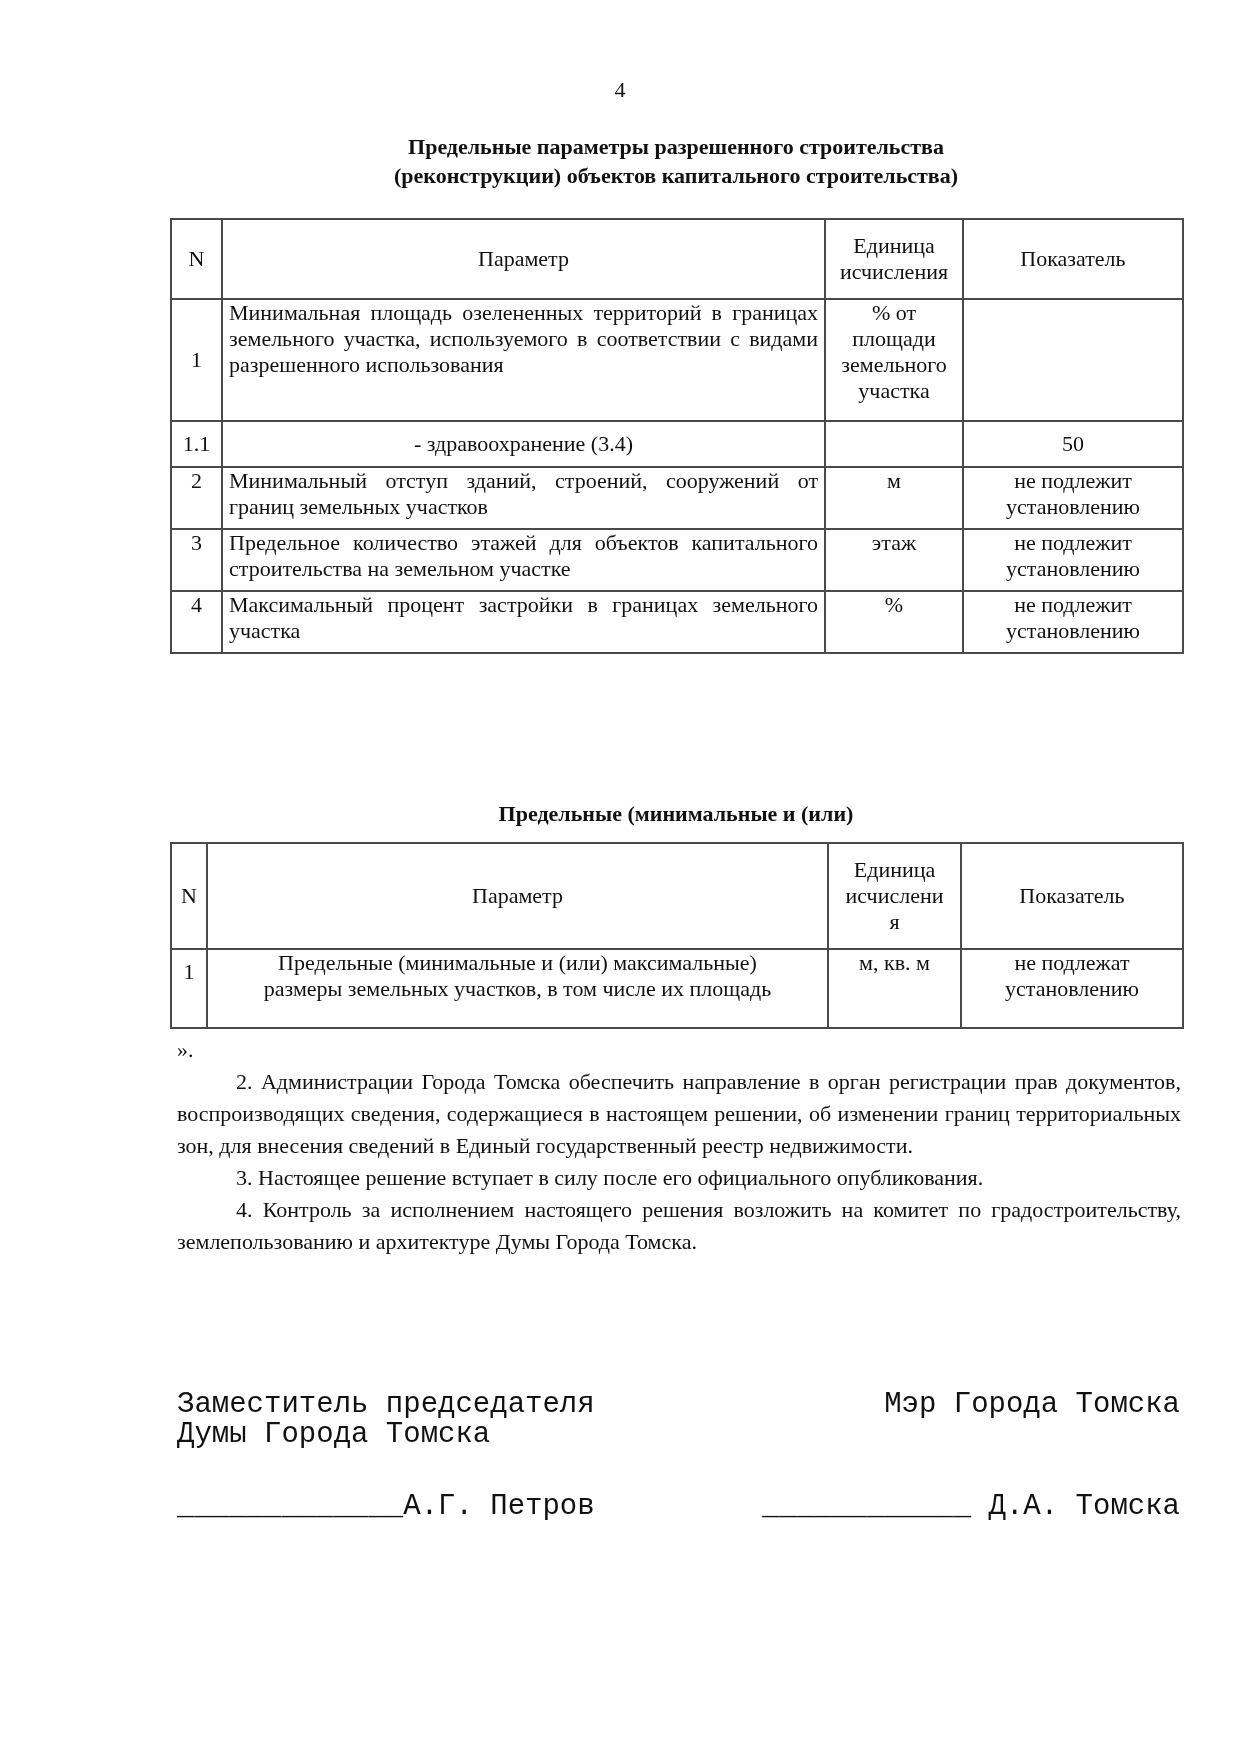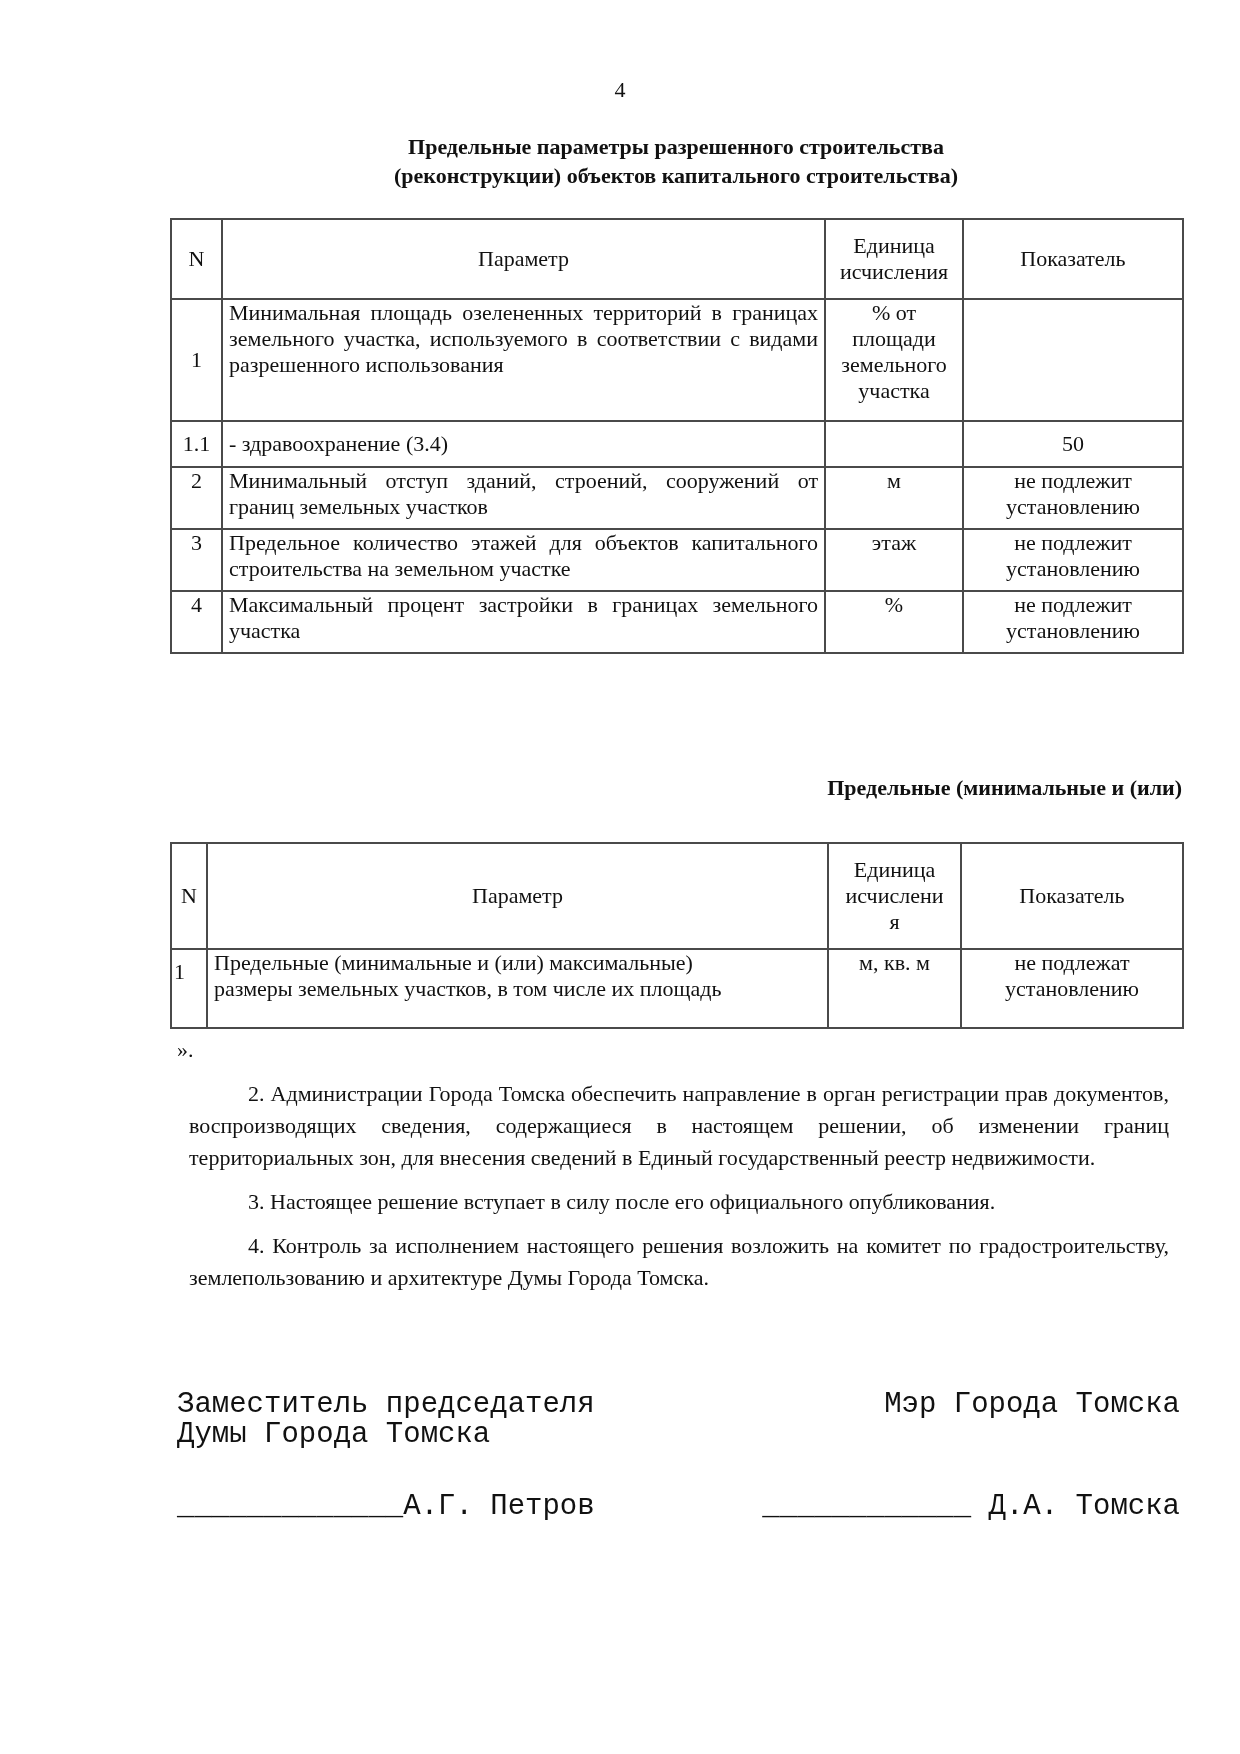--- a/index.html
+++ b/index.html
@@ -4,40 +4,40 @@
 <style>
   html, body { margin: 0; padding: 0; background: #ffffff; }
   body { width: 1240px; height: 1754px; position: relative; overflow: hidden;
          font-family: "Liberation Serif", "DejaVu Serif", serif; color: #111111; }
   .page-number { position: absolute; top: 76px; left: 0; width: 1240px; text-align: center;
                  font-size: 22px; line-height: 28px; }
   .heading { position: absolute; left: 170px; width: 1012px; text-align: center;
              font-weight: bold; font-size: 22px; line-height: 29px; }
   .heading span { display: block; }
   #heading-1 { top: 132px; }
-  #heading-2 { top: 773px; text-align: right; }
+  #heading-2 { top: 799px; }
   table.grid { position: absolute; left: 170px; width: 1012px; border-collapse: collapse;
                table-layout: fixed; font-size: 22px; line-height: 26px; }
-  table.grid td { border: 2px solid #4a4a4a; vertical-align: top; padding: 0 6px; }
+  table.grid td { border: 2px solid #4a4a4a; vertical-align: top; padding: 0 6px; text-align: center; }
   table.grid td.c { text-align: center; }
   table.grid td.j { text-align: justify; text-align-last: left; }
   table.grid td.mid { vertical-align: middle; }
   #table-1 { top: 218px; }
   #table-2 { top: 842px; }
   .t1-head td { height: 78px; }
   .t1-r1 td { height: 120px; padding-top: 10px; }
   .t1-r11 td { height: 44px; }
   .t1-r2 td, .t1-r3 td, .t1-r4 td { height: 60px; padding-top: 9px; }
   .t2-head td { height: 104px; }
   .t2-r1 td { height: 68px; padding-top: 9px; }
   .cell-line { display: block; }
   .close-quote { position: absolute; top: 1034px; left: 177px; font-size: 22px; line-height: 32px; }
   .paragraphs { position: absolute; top: 1066px; left: 177px; width: 1004px; font-size: 22px;
                 line-height: 32px; text-align: justify; }
-  .paragraphs p { margin: 12px; text-indent: 59px; }
+  .paragraphs p { margin: 0; text-indent: 59px; }
   .sig { position: absolute; font-size: 29px; line-height: 30px; font-family: Liberation Mono, monospace; }
   #sig-left-title { top: 1390px; left: 177px; }
   #sig-left-name { top: 1492px; left: 177px; }
   #sig-right-title { top: 1390px; right: 60px; text-align: center; }
   #sig-right-name { top: 1492px; right: 60px; text-align: right; }
   .sig span { display: block; }
 </style>
 </head>
 <body>
 

